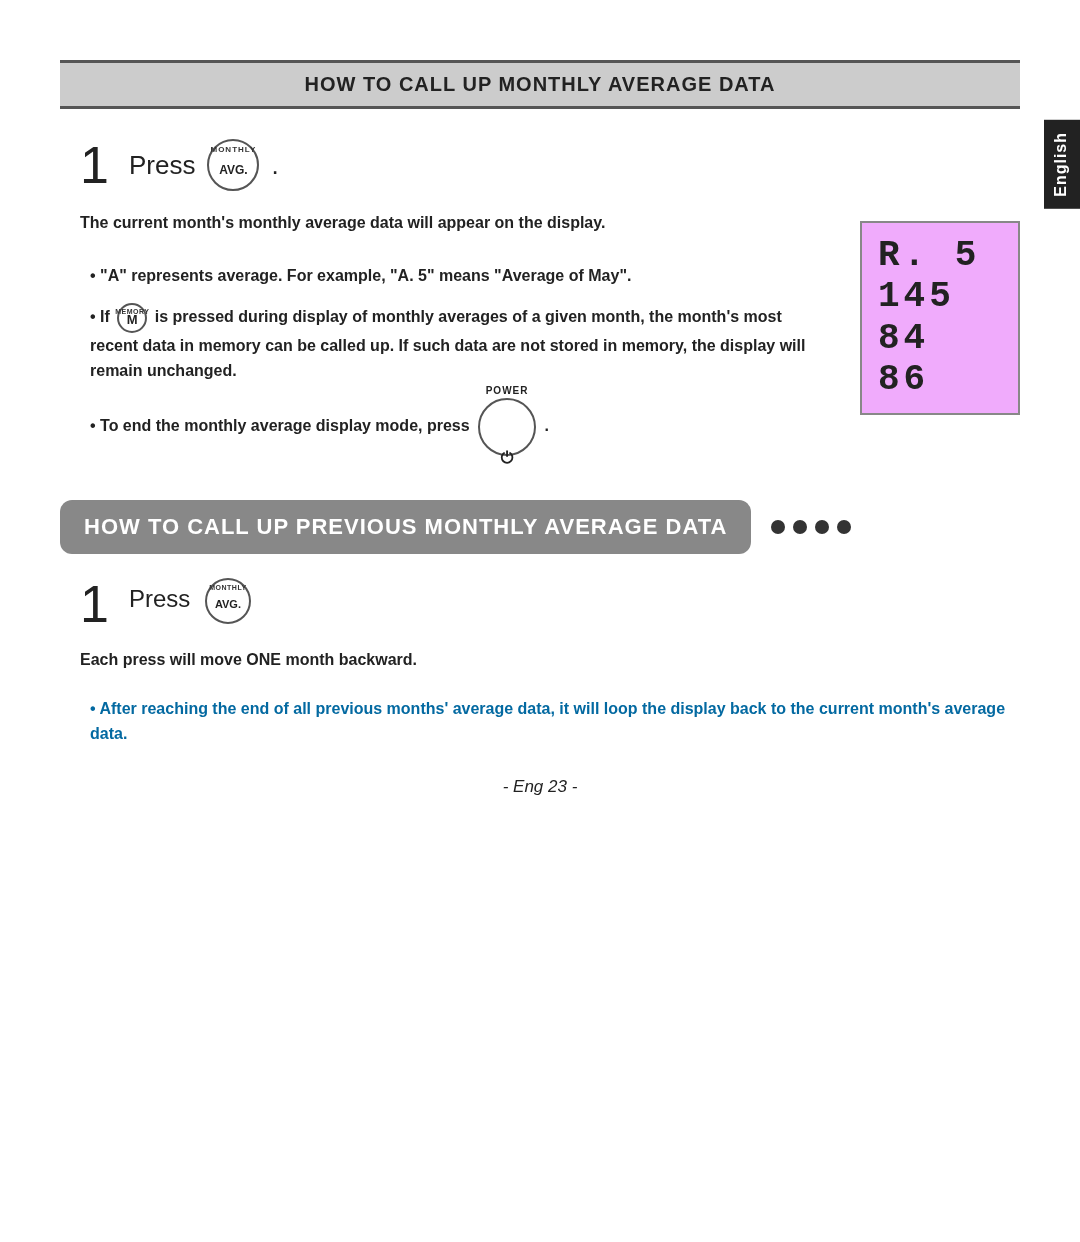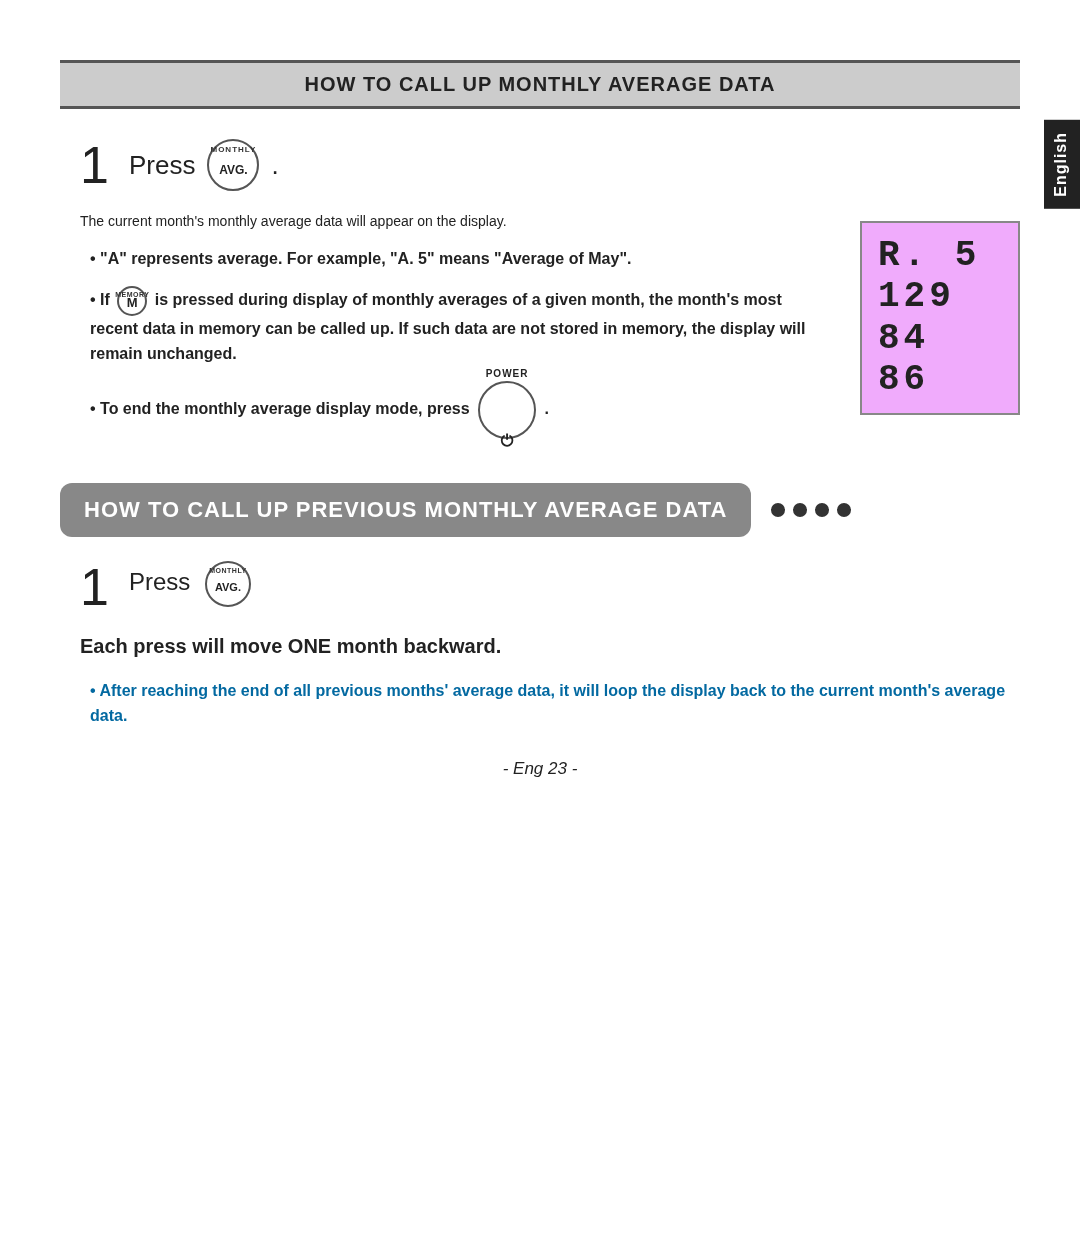--- a/index.html
+++ b/index.html
@@ -134,25 +134,25 @@
       font-size: 36px;
       font-weight: bold;
       color: #222222;
       line-height: 1.15;
       letter-spacing: 4px;
       font-family: 'Courier New', monospace;
     }
 
     
     .bold-text {
-      font-size: 14px;
-      font-weight: normal;
+      font-size: 16px;
+      font-weight: bold;
       line-height: 1.5;
       color: #222222;
-      margin-bottom: 14px;
+      margin-bottom: 28px;
     }
 
     .bullet-text {
       font-size: 16px;
       font-weight: bold;
       line-height: 1.6;
       color: #222222;
       margin-bottom: 14px;
       padding-left: 10px;
     }
@@ -302,25 +302,25 @@
       top: 3px;
     }
 
     .avg-button-small .avg-text-s {
       font-size: 11px;
       font-weight: bold;
       margin-top: 8px;
     }
 
     .bold-text-2 {
-      font-size: 20px;
+      font-size: 16px;
       font-weight: bold;
       line-height: 1.5;
       color: #222222;
-      margin-bottom: 17px;
+      margin-bottom: 24px;
       margin-left: 20px;
     }
 
     .bullet-text-2 {
       font-size: 16px;
       font-weight: bold;
       line-height: 1.6;
       color: #0369a1;
       margin-bottom: 0;
       padding-left: 30px;
@@ -385,21 +385,21 @@
           <span class="power-symbol">⏻</span>
         </span>
         <span>.</span>
       </p>
 
     </div>
 
     <div class="display-column">
       <div class="lcd-display">
         <div class="lcd-row">R. 5</div>
-        <div class="lcd-row">129</div>
+        <div class="lcd-row">145</div>
         <div class="lcd-row">84</div>
         <div class="lcd-row">86</div>
       </div>
     </div>
   </div>
 
 </div>
 
 <div class="second-section">
 

